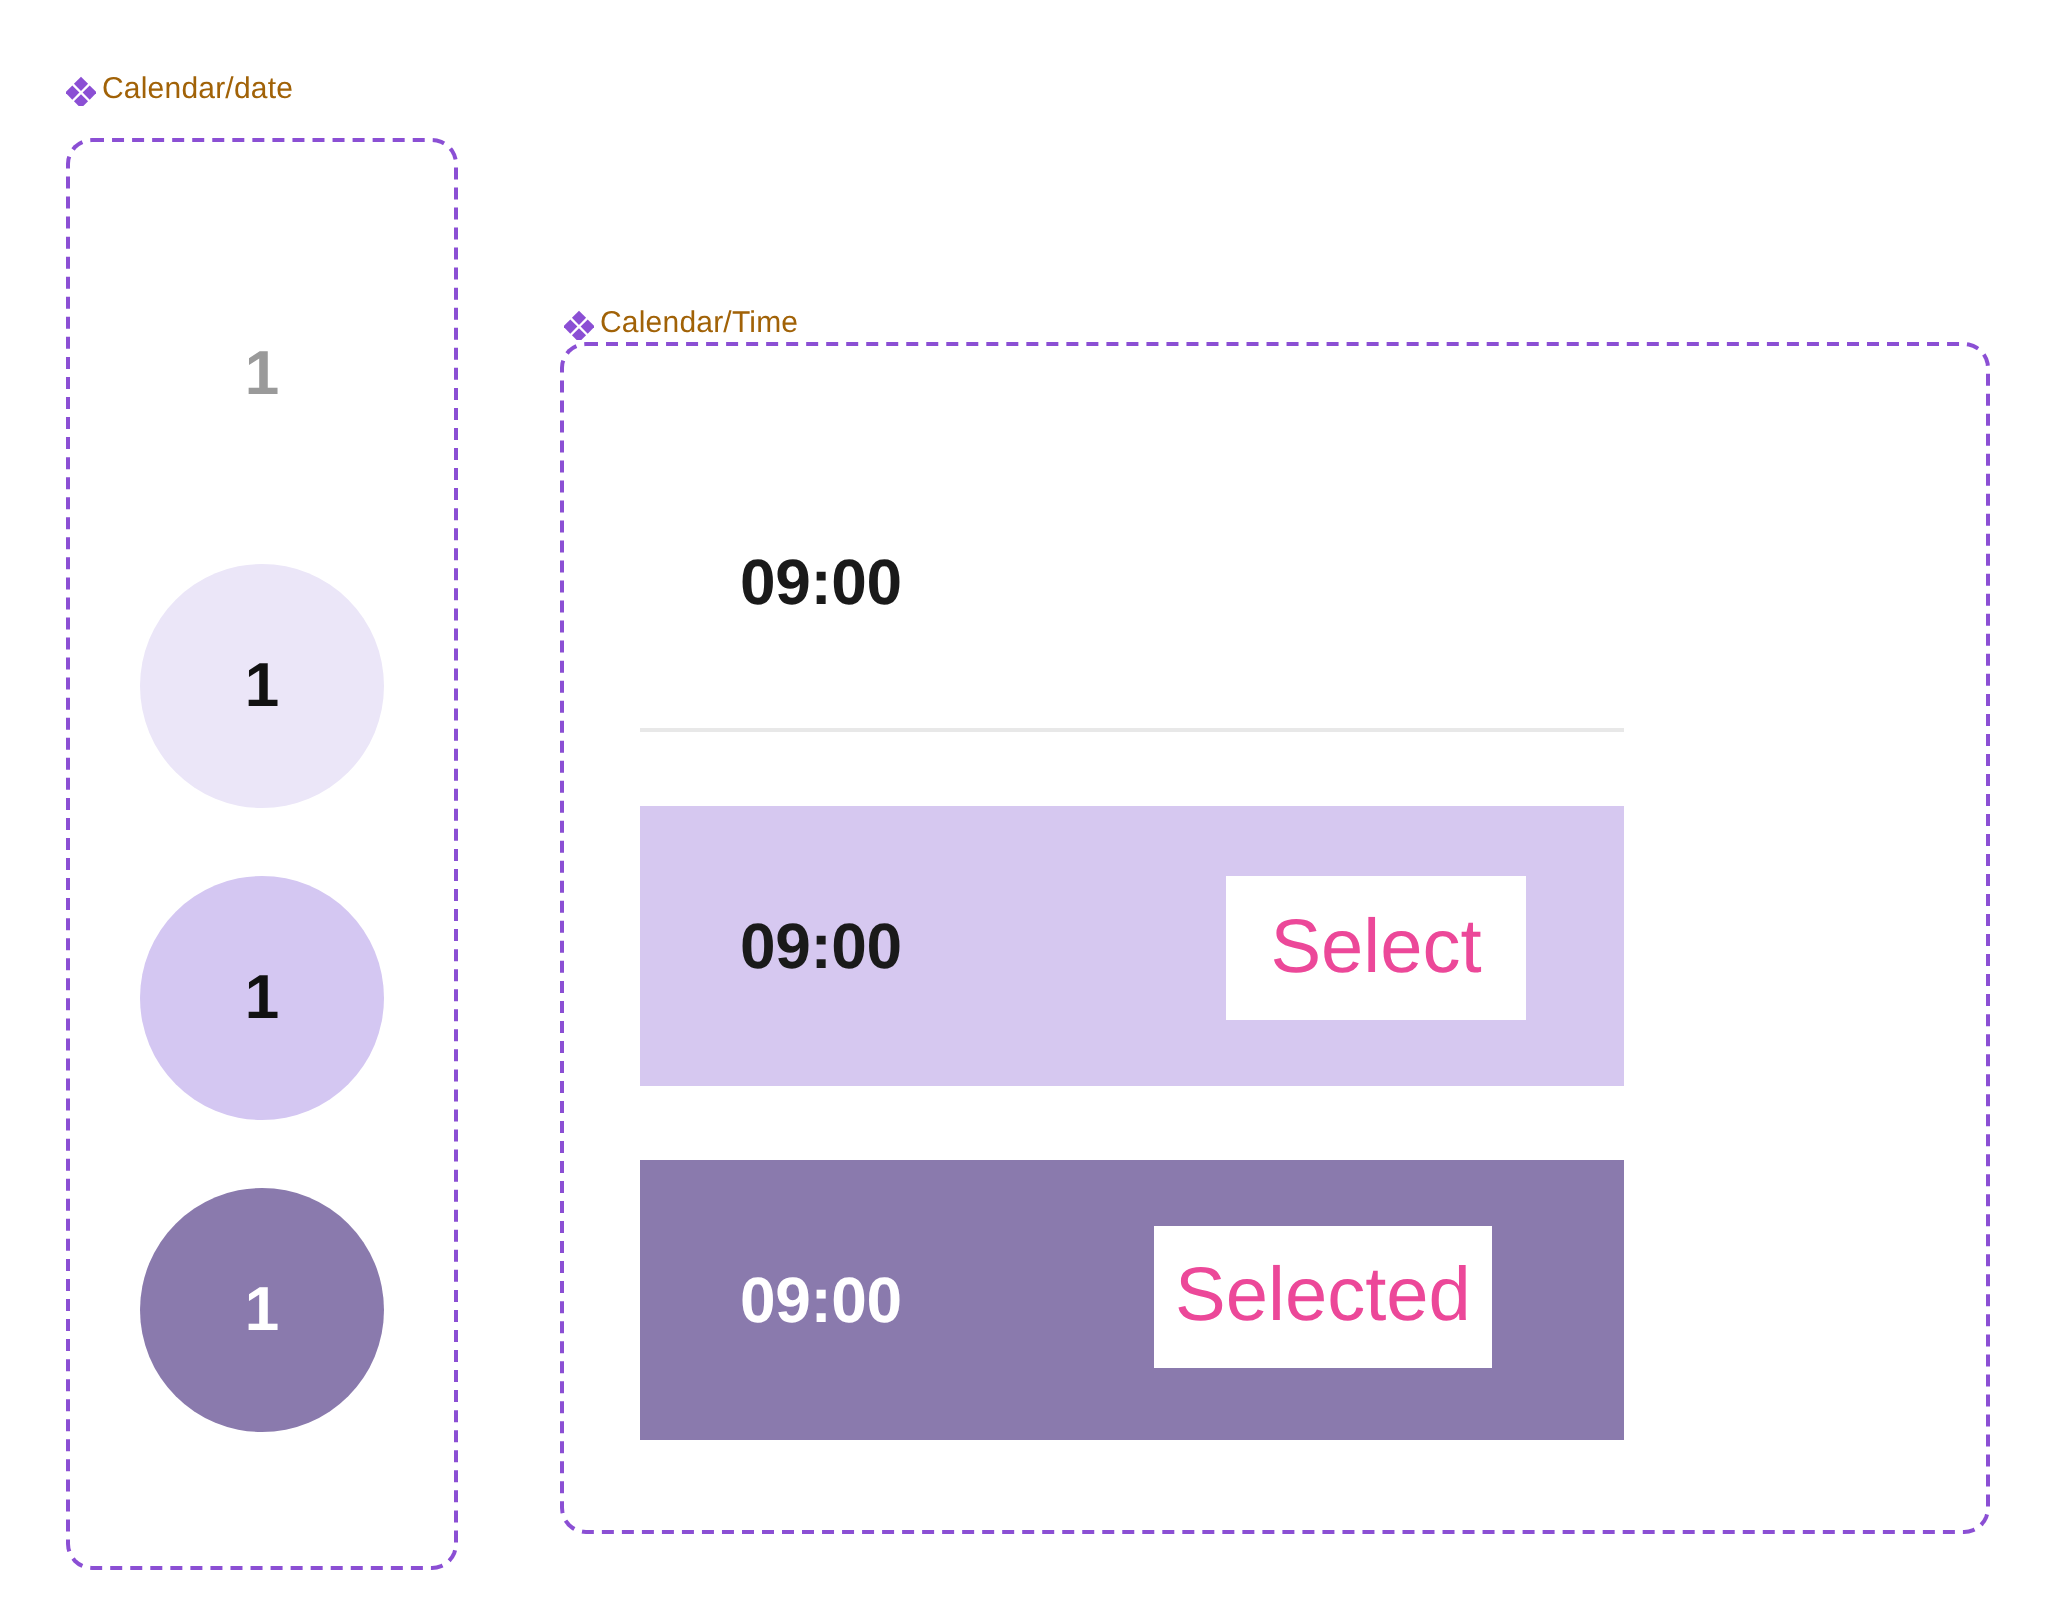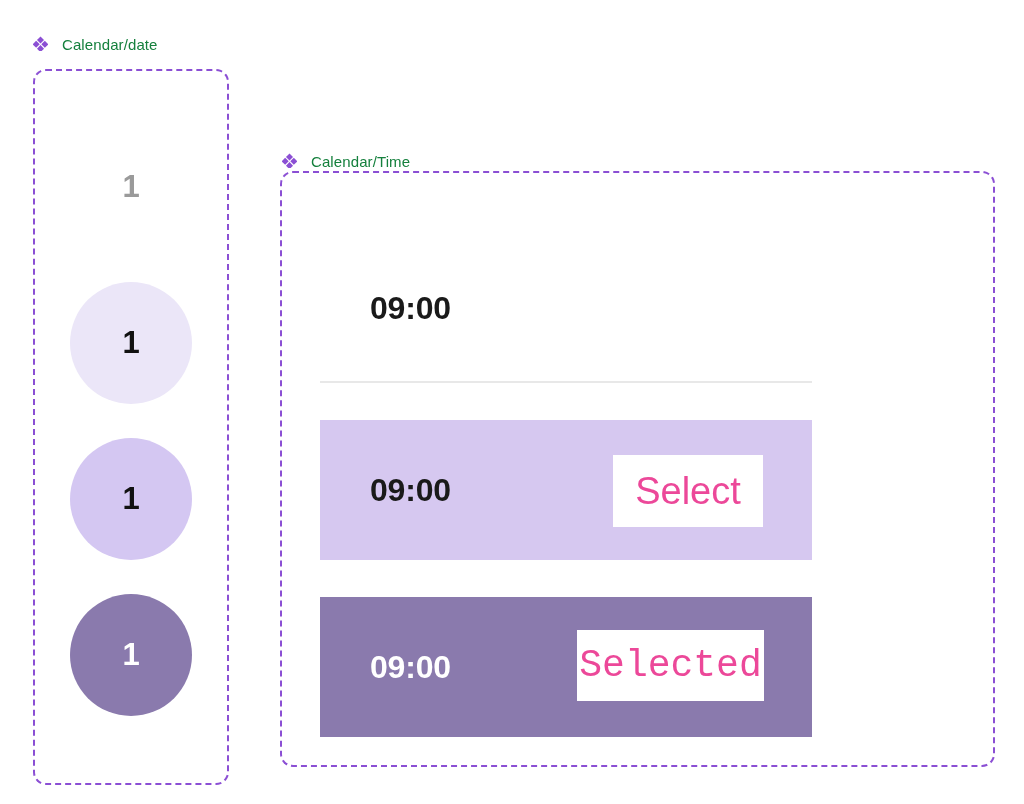--- a/index.html
+++ b/index.html
@@ -12,23 +12,23 @@
     background: #ffffff;
     font-family: "Liberation Sans", sans-serif;
     position: relative;
     overflow: hidden;
   }
 
   
   .frame-label {
     position: absolute;
     display: flex;
-    align-items: flex-start;
-    gap: 14px;
-    color: #15803d;
+    align-items: flex-end;
+    gap: 3px;
+    color: #a16207;
     font-size: 15px;
     font-family: "Liberation Sans", sans-serif;
     letter-spacing: 0.1px;
     white-space: nowrap;
   }
   .component-icon {
     display: inline-block;
     width: 15px;
     height: 15px;
     position: relative;
@@ -99,21 +99,21 @@
   
   #time-frame {
     left: 280px;
     top: 171px;
     width: 715px;
     height: 596px;
   }
   .time-stack {
     position: absolute;
     left: 280px;
-    top: 188px;
+    top: 171px;
     width: 715px;
     height: 596px;
     box-sizing: border-box;
     padding: 45px 38px 45px 40px;
     display: flex;
     flex-direction: column;
     justify-content: center;
     gap: 37px;
   }
 
@@ -169,23 +169,22 @@
   }
   .time-row.available .time-action {
     left: 293px;
     top: 35px;
     width: 150px;
     height: 72px;
   }
   .time-row.selected .time-action {
     left: 257px;
     top: 33px;
-    width: 187px;
+    width: 169px;
     height: 71px;
-    font-family: Liberation Mono, monospace;
   }
 </style>
 </head>
 <body>
 
 <div class="frame-label" style="left:33px; top:36px;">
   <span class="component-icon">
     <svg width="15" height="15" viewBox="0 0 15 15" xmlns="http://www.w3.org/2000/svg">
       <rect x="7.5" y="0.4" width="5.0" height="5.0" transform="rotate(45 7.5 0.4)" fill="#8B4FD4"></rect>
       <rect x="7.5" y="9.1" width="5.0" height="5.0" transform="rotate(45 7.5 9.1)" fill="#8B4FD4"></rect>

